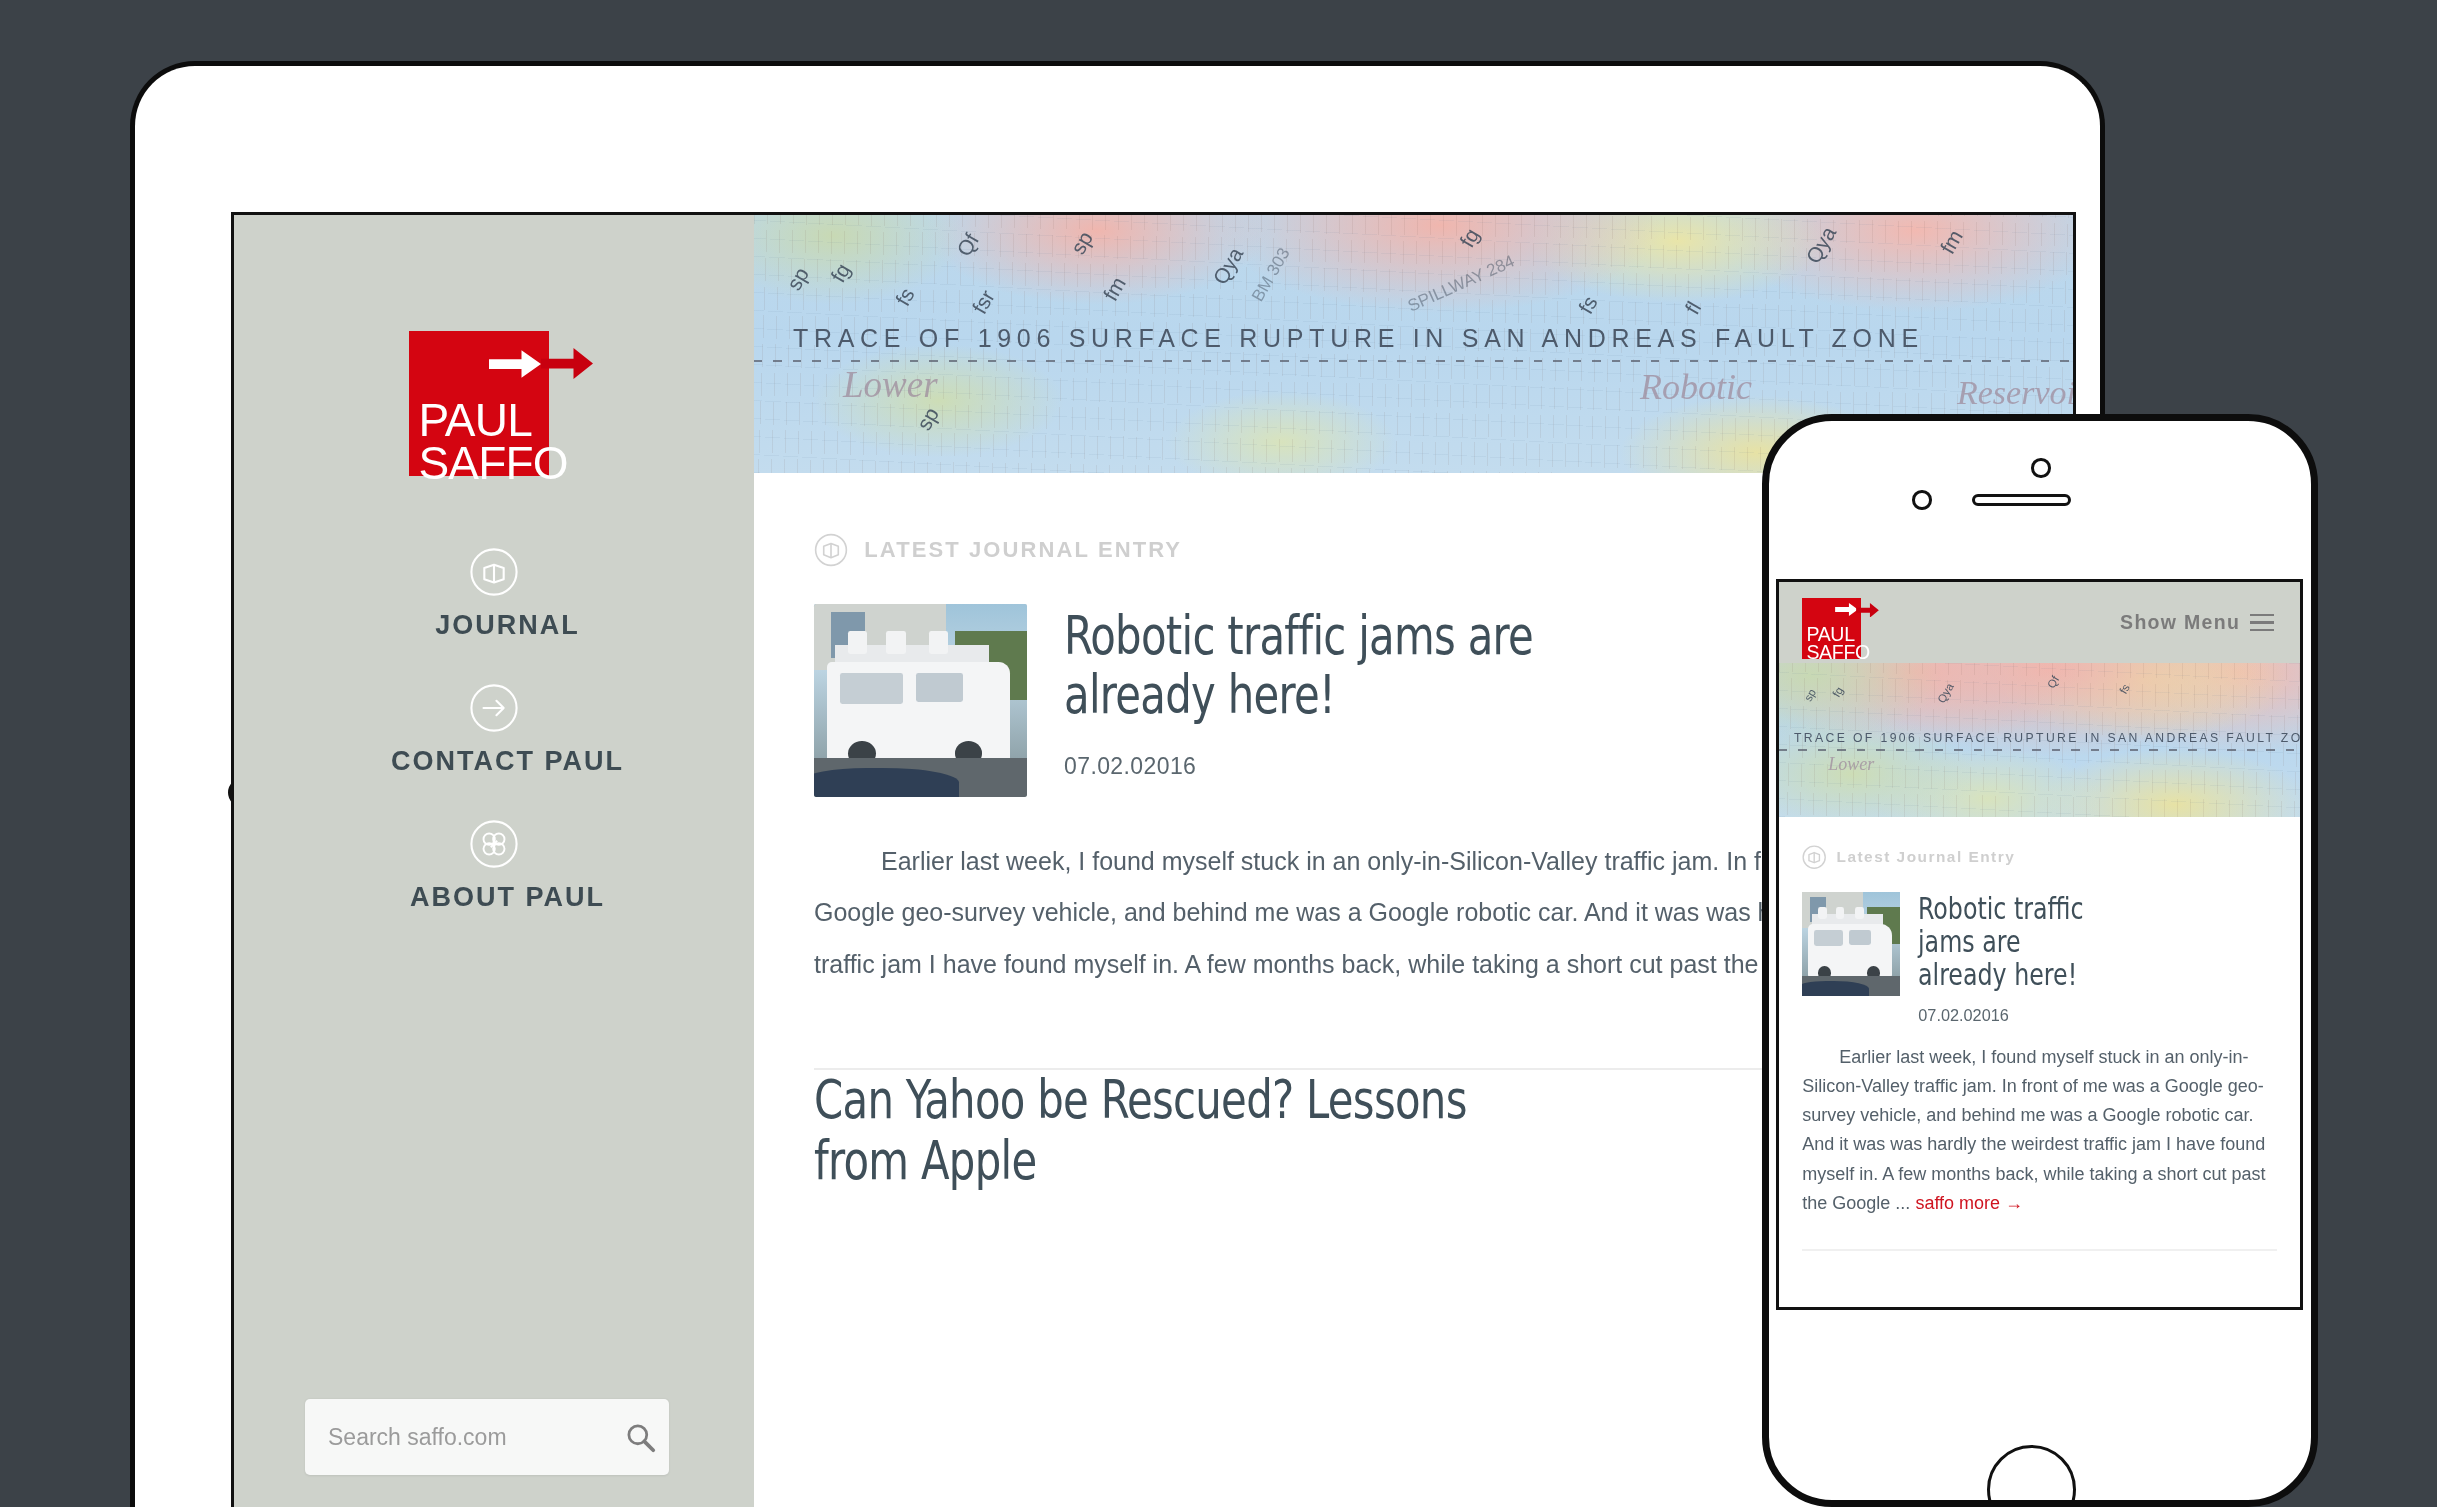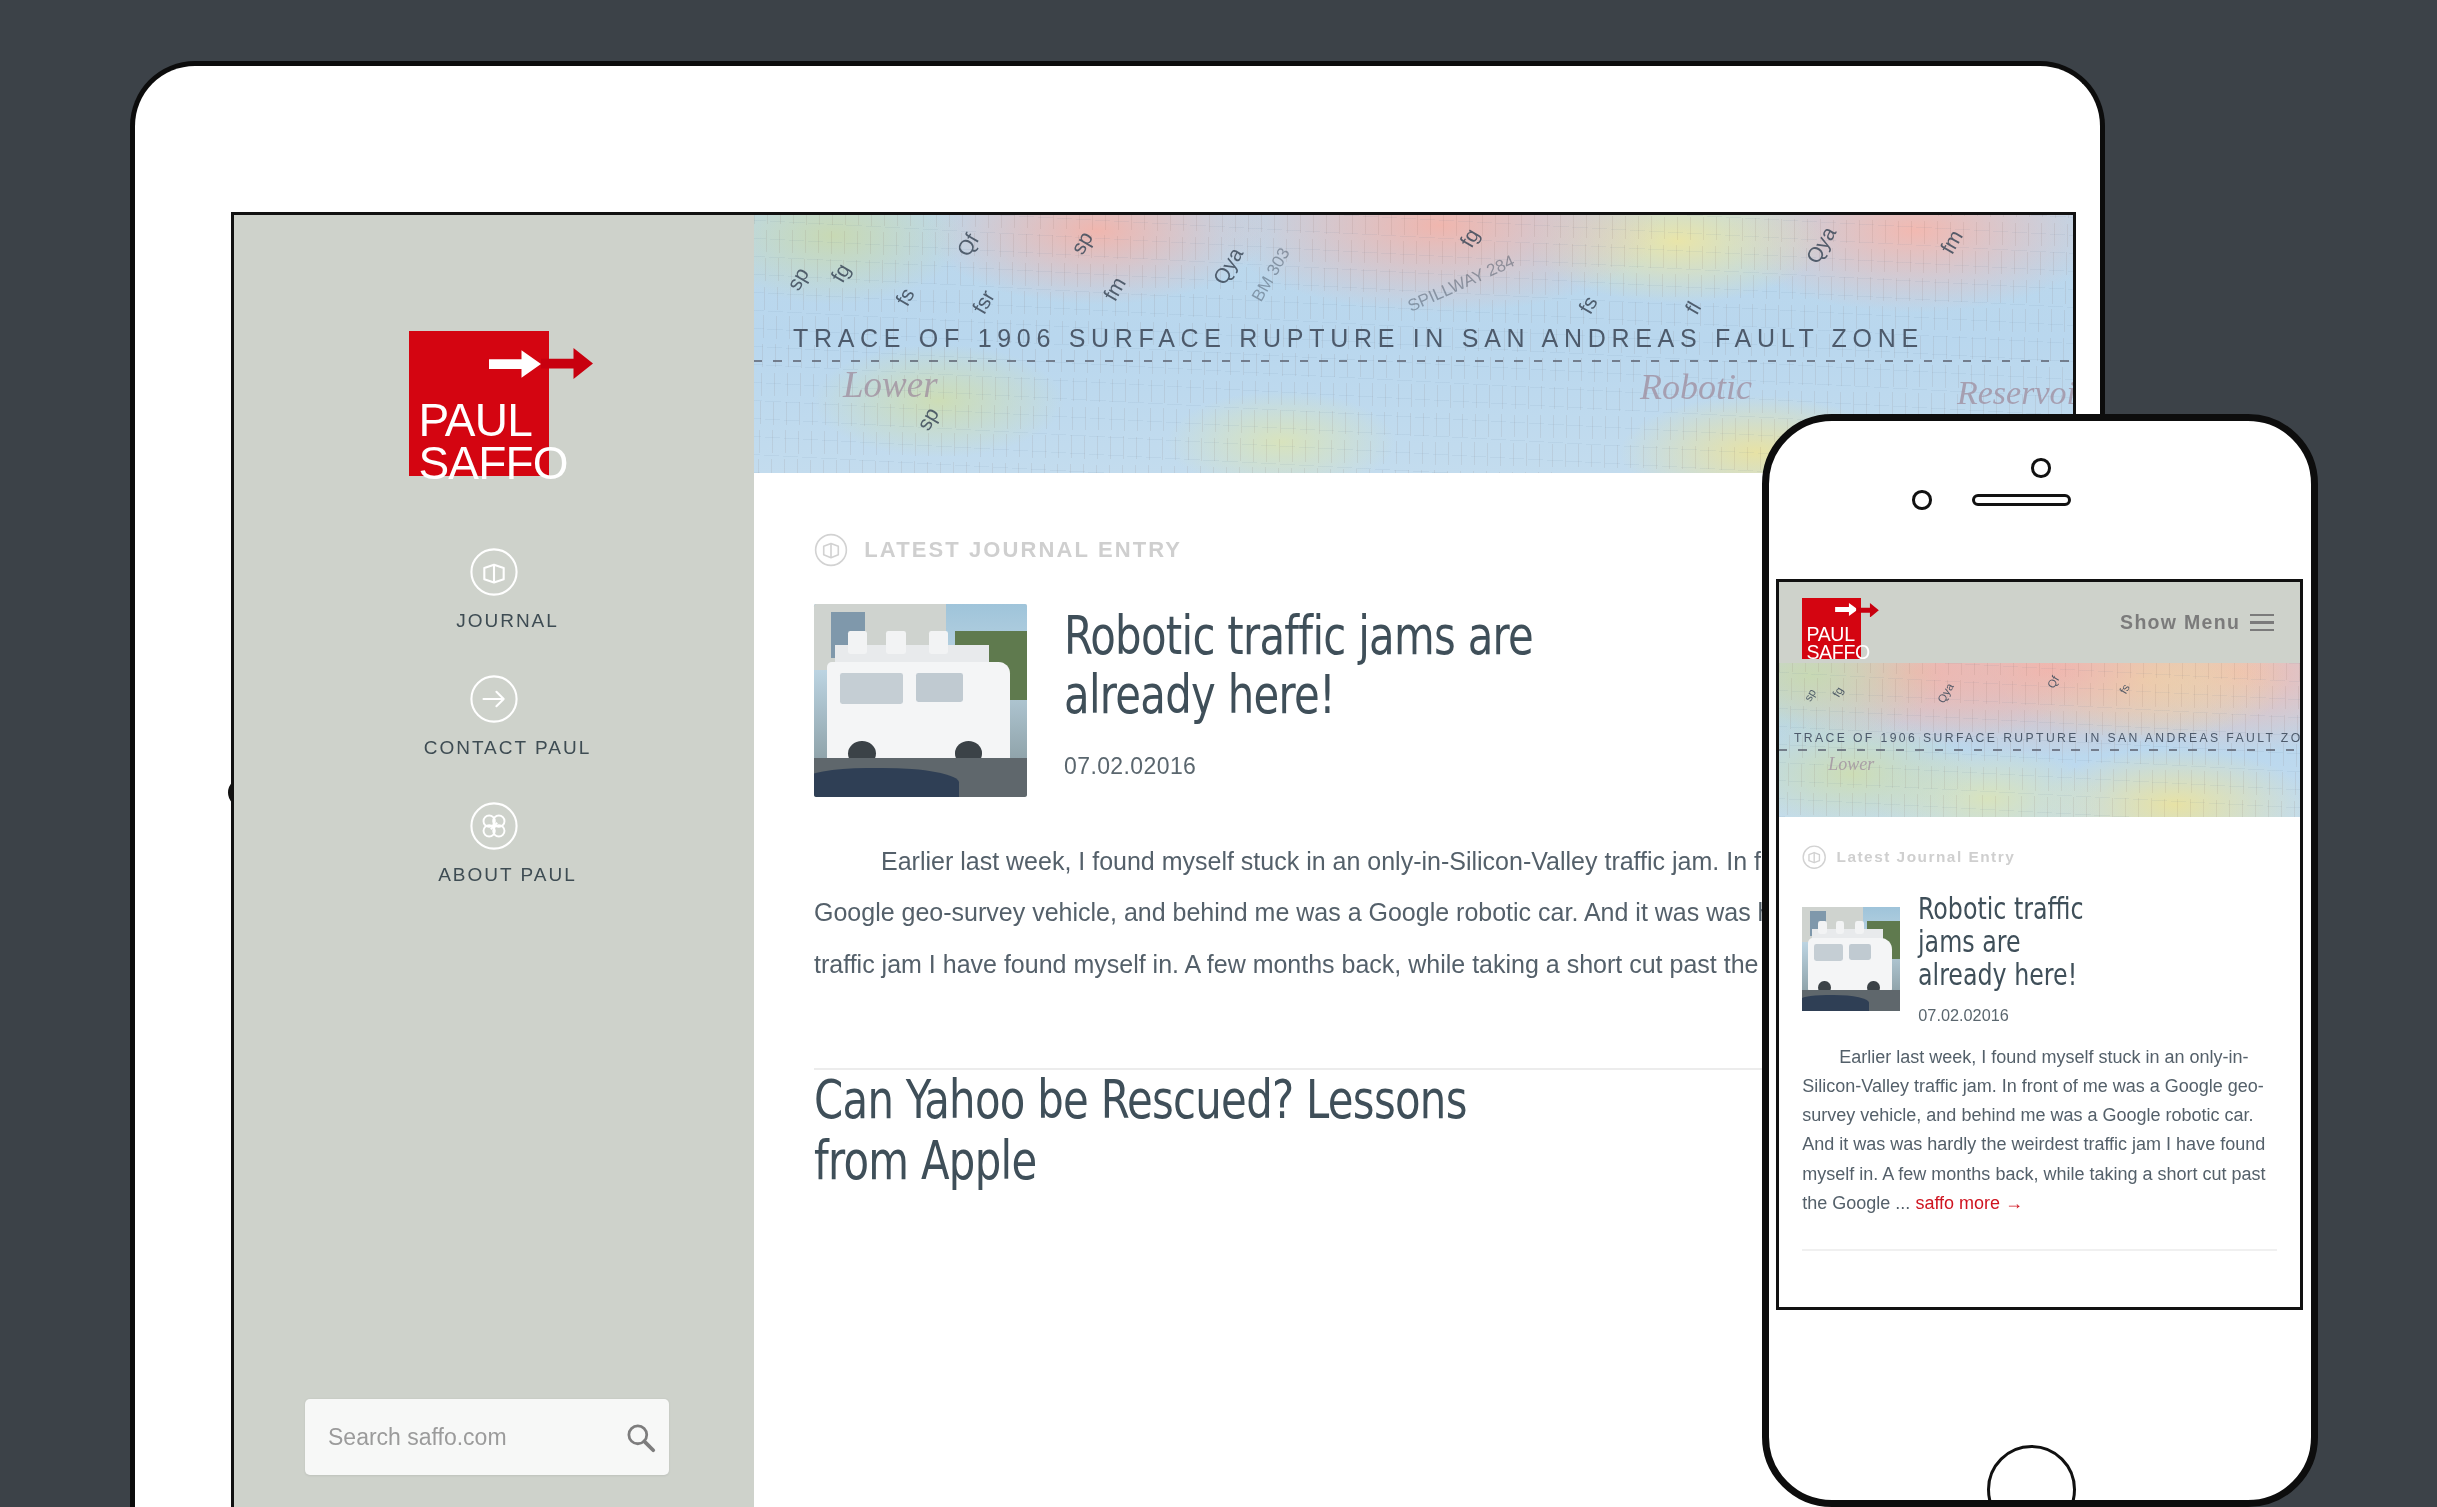--- a/index.html
+++ b/index.html
@@ -83,22 +83,22 @@
 
   .nav { margin-top: 88px; text-align: center; }
   .nav-item { margin-bottom: 42px; cursor: pointer; }
   .nav-icon {
     width: 50px; height: 50px;
     margin: 0 auto 13px auto;
     display: block;
   }
   .nav-label {
     color: #3e4c53;
-    font-size: 19px;
-    font-weight: normal;
+    font-size: 27px;
+    font-weight: bold;
     letter-spacing: 2px;
     text-transform: uppercase;
     margin-left: 27px;
   }
 
   .search-wrap {
     position: absolute;
     left: 71px; bottom: 37px;
     width: 364px; height: 76px;
     background: #f7f8f7;
@@ -302,21 +302,21 @@
     display: flex; align-items: center; gap: 9.8px;
     color: #7b7b7b; font-size: 19.5px; font-weight: bold; letter-spacing: 1.3px;
   }
   .burger { display: inline-block; width: 24.4px; }
   .burger span { display: block; height: 2.4px; background: #7b7b7b; margin: 4.9px 0; }
   .phone-hero { height: 154px; position: relative; overflow: hidden; }
   .phone-content { padding: 28px 23px 0 23px; }
   .phone-tag { display: flex; align-items: center; gap: 9.8px; margin-bottom: 23px; }
   .phone-tag-icon { width: 24.4px; height: 24.4px; color: #d2d2d2; flex: 0 0 auto; }
   .phone-tag-text { font-size: 15.4px; font-weight: bold; letter-spacing: 1.5px; color: #cfcfcf; }
-  .phone-entry { display: flex; gap: 18px; align-items: center; }
+  .phone-entry { display: flex; gap: 18px; align-items: flex-start; }
   .phone-thumb { flex: 0 0 auto; width: 98px; height: 104px; overflow: hidden; position: relative; background: #b9c4cc; }
   .phone-entry-title {
     font-size: 30px; line-height: 1.1; color: #3f4f59;
     font-family: "DejaVu Sans Condensed", "Liberation Sans Narrow", "Liberation Sans", sans-serif;
     transform: scaleX(.88); transform-origin: left center;
   }
   .phone-entry-date { margin-top: 14.6px; font-size: 16.3px; color: #5a666e; }
   .phone-text { margin-top: 18px; font-size: 18px; line-height: 1.62; color: #54606a; text-indent: 37px; }
   .phone-read { color: #cf1420; text-decoration: none; white-space: nowrap; }
   .phone-divider { height: 2.4px; background: #f0f0f0; margin-top: 31px; }

